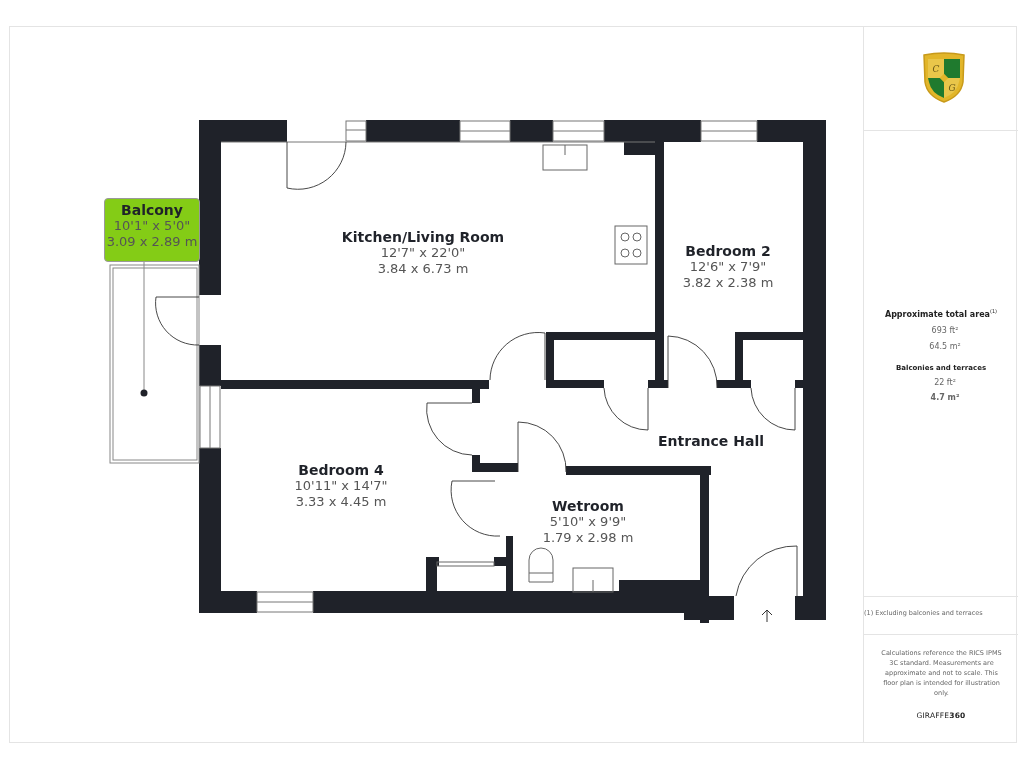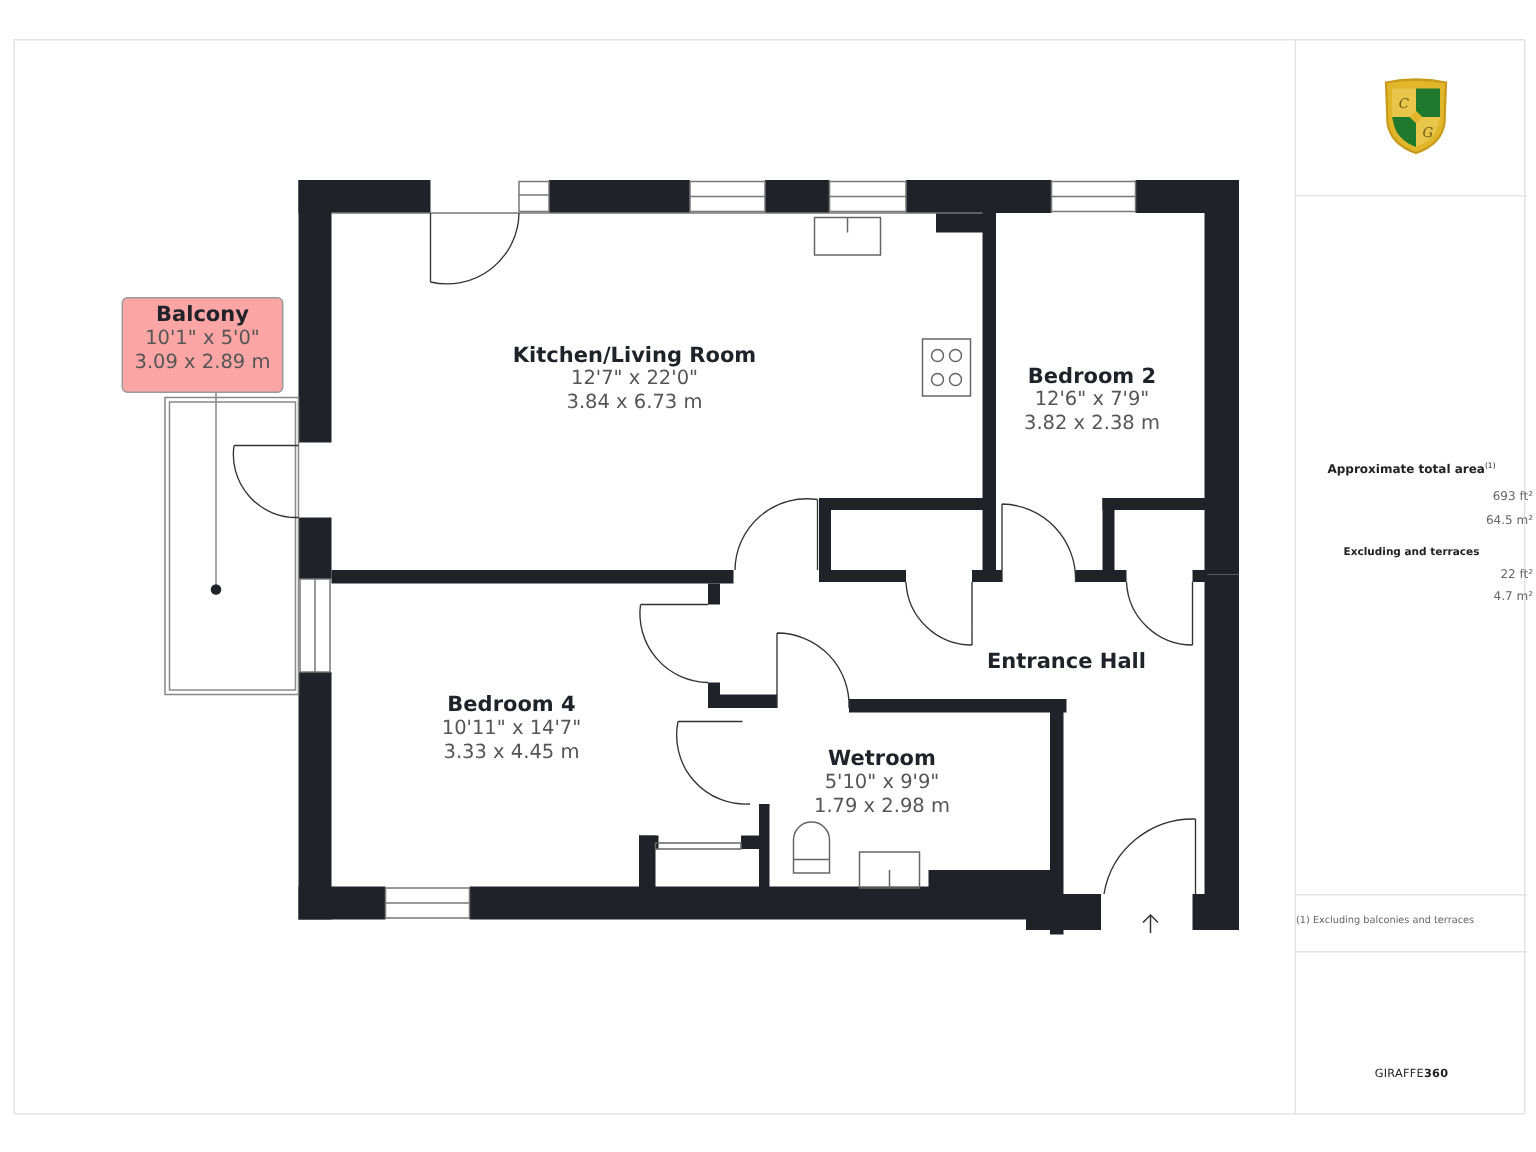--- a/index.html
+++ b/index.html
@@ -3,31 +3,31 @@
 <meta charset="utf-8">
 <style>
   html, body { margin:0; padding:0; background:#ffffff; }
   body { width:1024px; height:768px; position:relative; overflow:hidden; font-family:"DejaVu Sans", sans-serif; }
   .frame { position:absolute; left:9px; top:26px; width:1008px; height:717px; border:1px solid #e4e4e4; box-sizing:border-box; }
   .sidebar { position:absolute; left:863px; top:26px; width:155px; height:717px; border-left:1px solid #e4e4e4; box-sizing:border-box; }
   .sb-divider { position:absolute; left:0; width:100%; height:1px; background:#e4e4e4; }
   .logo { position:absolute; left:57px; top:26px; width:46px; height:52px; }
   .area-title { position:absolute; top:282px; left:0; width:100%; text-align:center; font-size:8px; font-weight:bold; color:#222; }
   .area-title sup { font-size:5px; font-weight:normal; }
-  .area-val { position:absolute; left:4px; width:100%; text-align:right; font-size:8px; color:#666; }
+  .area-val { position:absolute; left:4px; width:100%; text-align:center; font-size:8px; color:#666; }
   .bal-title { position:absolute; top:338px; left:0; width:100%; text-align:center; font-size:7px; font-weight:bold; color:#222; }
   .footnote { position:absolute; top:583px; left:0; width:100%; font-size:6.5px; color:#666; }
   .disclaimer { position:absolute; top:622px; left:14px; width:127px; text-align:center; font-size:6.5px; line-height:10px; color:#666; }
   .brand { position:absolute; top:685px; left:0; width:100%; text-align:center; font-size:7.5px; color:#222; letter-spacing:0.2px; }
   .brand b { font-weight:bold;margin-top:46px; }
   .plan { position:absolute; left:0; top:0; }
   .room-label { position:absolute; text-align:center; transform:translateX(-50%); white-space:nowrap; }
   .room-name { font-size:14px; font-weight:bold; color:#1f2229; font-family:"DejaVu Sans", sans-serif; }
   .room-dim { font-size:13px; color:#555; line-height:16px; }
-  .balcony-box { position:absolute; left:81px; top:198px; width:108px; height:64px; border:1px solid #999; border-radius:4px; background:#fca5a5; text-align:center; box-sizing:border-box; padding-top:3px; }
+  .balcony-box { position:absolute; left:104px; top:198px; width:96px; height:64px; border:1px solid #999; border-radius:4px; background:#84cc16; text-align:center; box-sizing:border-box; padding-top:3px; }
 </style>
 </head>
 <body>
 
 <div class="frame"></div>
 
 <svg class="plan" width="864" height="768" viewBox="0 0 864 768">
   <g fill="#1f2229">
 
     <rect x="199" y="120" width="88" height="22"></rect>
@@ -176,21 +176,22 @@
     <rect x="20" y="23" width="6" height="6" transform="rotate(45 23 26)" fill="#e2b62a"></rect>
     <text x="15" y="20" font-size="9" font-style="italic" fill="#6b5a18" text-anchor="middle" font-family="DejaVu Serif, serif">C</text>
     <text x="31" y="39" font-size="9" font-style="italic" fill="#6b5a18" text-anchor="middle" font-family="DejaVu Serif, serif">G</text>
   </svg>
   <div class="sb-divider" style="top:104px;"></div>
 
   <div class="area-title"><span>Approximate total area</span><sup>(1)</sup></div>
   <div class="area-val" style="top:300px;">693 ft²</div>
   <div class="area-val" style="top:316px;">64.5 m²</div>
 
-  <div class="bal-title">Excluding and terraces</div>
+  <div class="bal-title">Balconies and terraces</div>
   <div class="area-val" style="top:352px;">22 ft²</div>
-  <div class="area-val" style="top:367px;">4.7 m²</div>
+  <div class="area-val" style="top:367px;font-weight:bold;">4.7 m²</div>
 
   <div class="sb-divider" style="top:570px;"></div>
   <div class="footnote">(1) Excluding balconies and terraces</div>
   <div class="sb-divider" style="top:608px;"></div>
+  <div class="disclaimer">Calculations reference the RICS IPMS 3C standard. Measurements are approximate and not to scale. This floor plan is intended for illustration only.</div>
   <div class="brand"><span>GIRAFFE</span><b>360</b></div>
 </div>
 
 </body></html>

